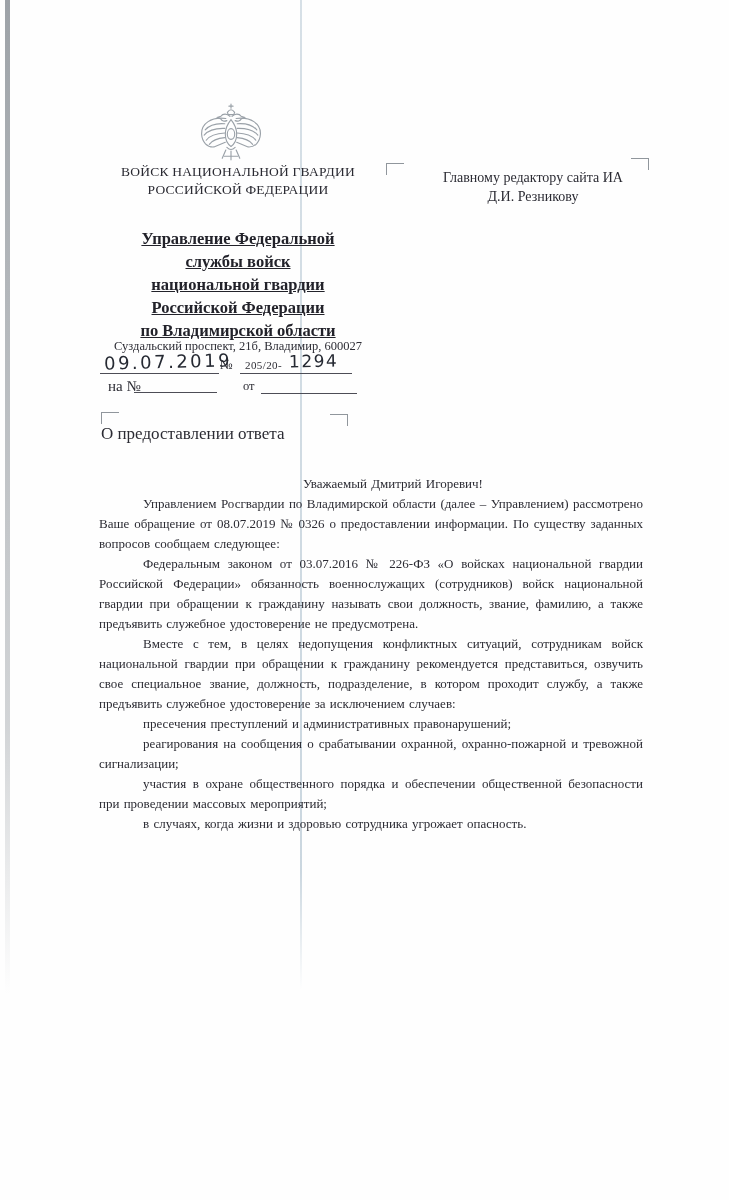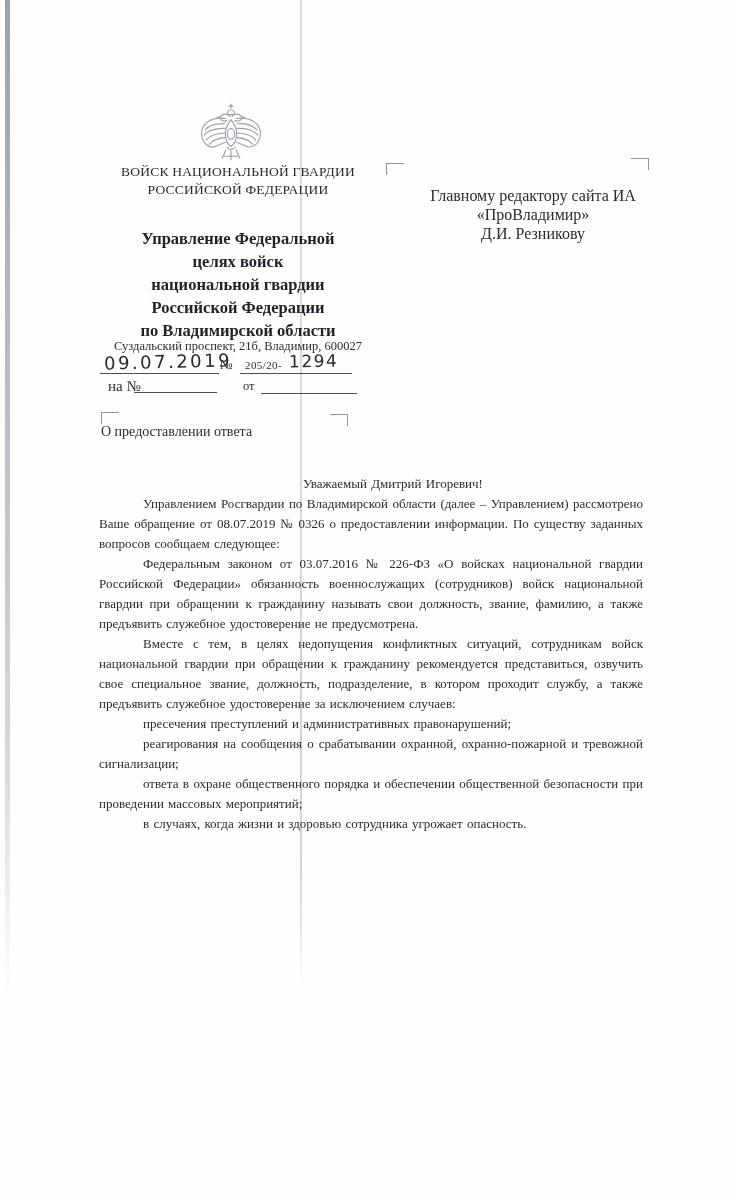--- a/index.html
+++ b/index.html
@@ -12,47 +12,47 @@
   .edge-left{position:absolute;left:5px;top:0;width:5px;height:1015px;
     background:linear-gradient(to bottom, rgba(140,146,152,.85), rgba(140,146,152,.38) 72%, rgba(140,146,152,0) 98%);}
   .fold-line{position:absolute;left:300px;top:0;width:2px;height:990px;
     background:linear-gradient(to bottom, rgba(160,182,198,.42), rgba(160,182,198,.55) 88%, rgba(160,182,198,0));}
   
   .emblem{position:absolute;left:199px;top:103px;width:64px;height:60px;}
   
   .lh-top{position:absolute;left:86px;top:163px;width:304px;text-align:center;
     font-size:13.5px;line-height:17.5px;letter-spacing:.2px;color:#2a2a32;}
   .lh-org{position:absolute;left:86px;top:227px;width:304px;text-align:center;
-    font-weight:bold;font-size:16.5px;line-height:23px;color:#22222a;}
+    font-weight:bold;font-size:16.5px;line-height:23px;color:#22222a;text-decoration:underline;}
   .lh-addr{position:absolute;left:86px;top:339px;width:304px;text-align:center;
     font-size:12.5px;color:#2d2d35;}
   
   .hand{font-family:"DejaVu Sans", sans-serif;color:#262a33;display:inline-block;}
   .date-hand{position:absolute;left:104px;top:351px;font-size:18px;letter-spacing:2.5px;transform:rotate(-1.5deg);}
   .num-hand{position:absolute;left:289px;top:351px;font-size:17px;letter-spacing:1.5px;transform:rotate(-1deg);}
   .no-label{position:absolute;left:220px;top:357px;font-size:13.5px;}
   .num-printed{position:absolute;left:245px;top:359px;font-size:11px;letter-spacing:.4px;}
   .na-label{position:absolute;left:108px;top:378px;font-size:15px;}
   .ot-label{position:absolute;left:243px;top:379px;font-size:12.5px;}
   .rule{position:absolute;height:1px;background:#4d4d56;}
   .u1{left:100px;top:373px;width:119px;}
   .u2{left:240px;top:373px;width:112px;}
   .u3{left:134px;top:392px;width:83px;}
   .u4{left:261px;top:393px;width:96px;}
   
-  .recipient{position:absolute;left:398px;top:186px;width:270px;text-align:center;
-    font-size:16px;line-height:19px;color:#2b2b33;}
+  .recipient{position:absolute;left:398px;top:168px;width:270px;text-align:center;
+    font-size:14px;line-height:19px;color:#2b2b33;}
   .corner{position:absolute;width:17px;height:11px;border:0 solid #90969c;}
   .corner.tl{border-top-width:1px;border-left-width:1px;}
   .corner.tr{border-top-width:1px;border-right-width:1px;}
   .c-rec-tl{left:386px;top:163px;}
   .c-rec-tr{left:631px;top:158px;}
   .c-sub-tl{left:101px;top:412px;}
   .c-sub-tr{left:330px;top:414px;}
-  .subject{position:absolute;left:101px;top:424px;font-size:14px;color:#2b2b33;}
+  .subject{position:absolute;left:101px;top:424px;font-size:17px;color:#2b2b33;}
   
   .body{position:absolute;left:99px;top:474px;width:544px;
     font-size:13px;line-height:20px;text-align:justify;color:#2b2b33;word-spacing:1px;}
   .salutation{text-align:center;margin:0 0 15px 0;text-indent:0;}
   .body p{margin:0;text-indent:44px;}
 </style>
 </head>
 <body>
 
 <div class="page">
@@ -88,21 +88,21 @@
     </svg>
   </div>
 
   <div class="lh-top">
     <div>ВОЙСК НАЦИОНАЛЬНОЙ ГВАРДИИ</div>
     <div>РОССИЙСКОЙ ФЕДЕРАЦИИ</div>
   </div>
 
   <div class="lh-org">
     <div>Управление Федеральной</div>
-    <div>целях войск</div>
+    <div>службы войск</div>
     <div>национальной гвардии</div>
     <div>Российской Федерации</div>
     <div>по Владимирской области</div>
   </div>
 
   <div class="lh-addr">Суздальский проспект, 21б, Владимир, 600027</div>
 
   <span class="hand date-hand">09.07.2019</span>
   <div class="rule u1"></div>
   <span class="no-label">№</span>
@@ -111,32 +111,31 @@
   <div class="rule u2"></div>
   <span class="na-label">на №</span>
   <div class="rule u3"></div>
   <span class="ot-label">от</span>
   <div class="rule u4"></div>
 
   <div class="corner tl c-rec-tl"></div>
   <div class="corner tr c-rec-tr"></div>
   <div class="recipient">
     <div>Главному редактору сайта ИА</div>
-    <div>«ПроВладимир»</div>
     <div>Д.И. Резникову</div>
   </div>
 
   <div class="corner tl c-sub-tl"></div>
   <div class="corner tr c-sub-tr"></div>
   <div class="subject">О предоставлении ответа</div>
 
   <div class="body">
     <p class="salutation">Уважаемый Дмитрий Игоревич!</p>
     <p>Управлением Росгвардии по Владимирской области (далее – Управлением) рассмотрено Ваше обращение от 08.07.2019 № 0326 о предоставлении информации. По существу заданных вопросов сообщаем следующее:</p>
     <p>Федеральным законом от 03.07.2016 № 226-ФЗ «О войсках национальной гвардии Российской Федерации» обязанность военнослужащих (сотрудников) войск национальной гвардии при обращении к гражданину называть свои должность, звание, фамилию, а также предъявить служебное удостоверение не предусмотрена.</p>
     <p>Вместе с тем, в целях недопущения конфликтных ситуаций, сотрудникам войск национальной гвардии при обращении к гражданину рекомендуется представиться, озвучить свое специальное звание, должность, подразделение, в котором проходит службу, а также предъявить служебное удостоверение за исключением случаев:</p>
     <p>пресечения преступлений и административных правонарушений;</p>
     <p>реагирования на сообщения о срабатывании охранной, охранно-пожарной и тревожной сигнализации;</p>
-    <p>ответа в охране общественного порядка и обеспечении общественной безопасности при проведении массовых мероприятий;</p>
+    <p>участия в охране общественного порядка и обеспечении общественной безопасности при проведении массовых мероприятий;</p>
     <p>в случаях, когда жизни и здоровью сотрудника угрожает опасность.</p>
   </div>
 
 </div>
 
 </body></html>

